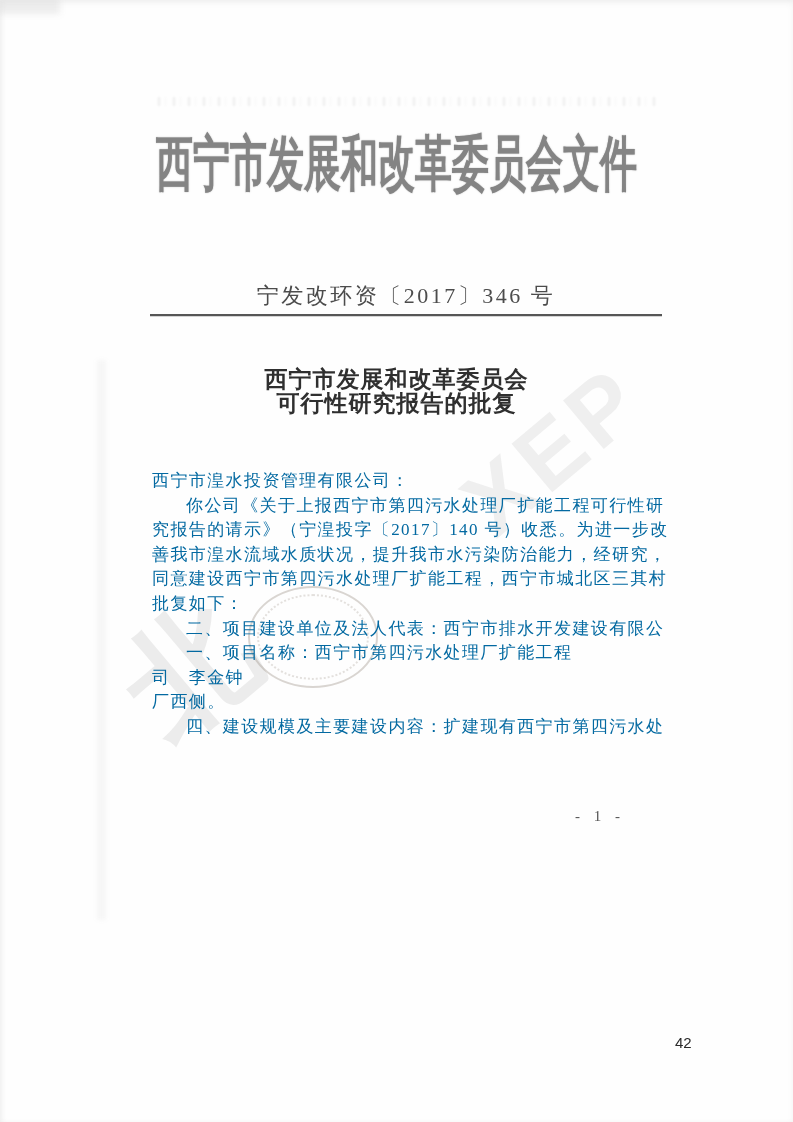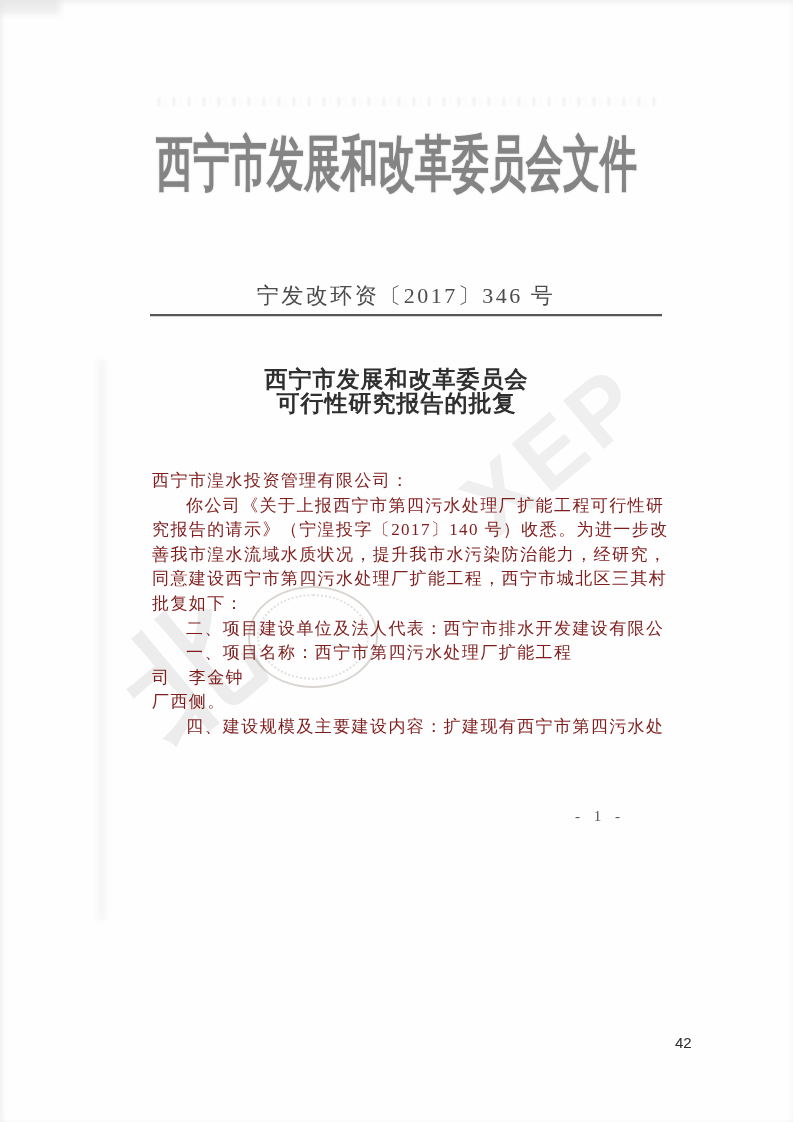--- a/index.html
+++ b/index.html
@@ -51,21 +51,21 @@
   
   .heading{
     position:absolute;left:0;top:368px;width:793px;text-align:center;
     font-weight:bold;color:#2f2f2f;
     font-size:23px;line-height:23.5px;letter-spacing:1px;white-space:nowrap;
   }
   
   .body-text{
     position:absolute;left:152px;top:469px;width:500px;
     font-size:17px;line-height:24.6px;letter-spacing:1.4px;
-    color:#7f1d1d;white-space:nowrap;
+    color:#0369a1;white-space:nowrap;
   }
   .body-text .indent{text-indent:2em;}
   
   .stamp{
     position:absolute;left:248px;top:586px;width:126px;height:98px;
     border:2px solid rgba(158,148,138,0.38);border-radius:50%;
     pointer-events:none;
   }
   .stamp-inner{
     position:absolute;left:7px;top:6px;right:7px;bottom:6px;

